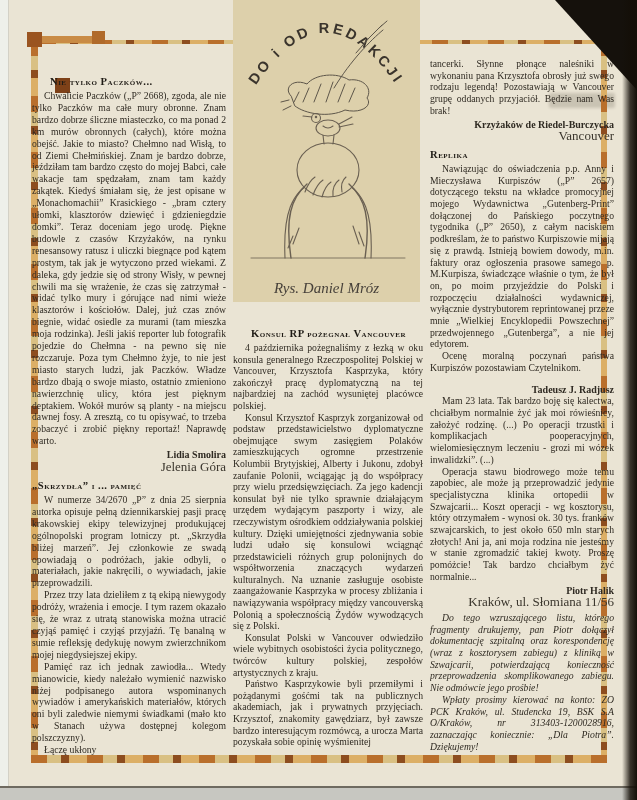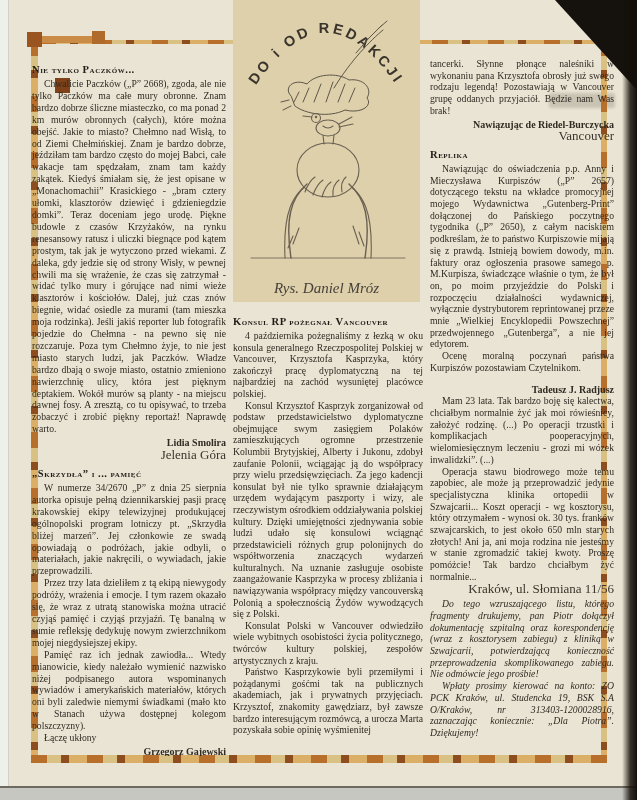--- a/index.html
+++ b/index.html
@@ -39,21 +39,21 @@
   .caption{position:absolute;left:0;top:280px;width:100%;text-align:center;
            font-style:italic;font-size:15px;color:#47413a;}
   
   .col{position:absolute;z-index:2;color:#2f2a22;font-size:9.7px;line-height:11.9px;
        overflow:hidden;}
   .col1{left:32px;top:60px;width:194px;height:696px;}
   .col2{left:233px;top:312px;width:190px;height:443px;line-height:11.6px;}
   .col3{left:430px;top:58px;width:184px;height:698px;line-height:11.7px;}
   h3{margin:7px 0 2px;font-size:10.6px;font-variant:small-caps;letter-spacing:.5px;
      color:#1f1b15;font-weight:bold;line-height:12px;}
-  h3.first{margin-top:4px;}
+  h3.first{margin-top:16px;padding-left:18px;}
   p{margin:0;text-indent:12px;text-align:justify;hyphens:auto;-webkit-hyphens:auto;}
   p.noind{text-indent:12px;text-align:left;}
   .sig{font-weight:bold;text-align:right;margin:2px 0 0;font-size:10px;}
   .loc{text-align:right;font-size:13px;color:#3a352c;margin:0 0 4px;}
   .note p{font-style:italic;}
   .note{margin-top:0;}
 </style>
 </head>
 <body>
 
@@ -125,28 +125,29 @@
   <div class="col col2">
     <h3 class="first">Konsul RP pożegnał Vancouver</h3>
     <p>4 października pożegnaliśmy z łezką w oku konsula generalnego Rzeczpospolitej Polskiej w Vancouver, Krzysztofa Kasprzyka, który zakończył pracę dyplomatyczną na tej najbardziej na zachód wysuniętej placówce polskiej.</p>
     <p>Konsul Krzysztof Kasprzyk zorganizował od podstaw przedstawicielstwo dyplomatyczne obejmujące swym zasięgiem Polaków zamieszkujących ogromne przestrzenie Kolumbii Brytyjskiej, Alberty i Jukonu, zdobył zaufanie Polonii, wciągając ją do współpracy przy wielu przedsięwzięciach. Za jego kadencji konsulat był nie tylko sprawnie działającym urzędem wydającym paszporty i wizy, ale rzeczywistym ośrodkiem oddziaływania polskiej kultury. Dzięki umiejętności zjednywania sobie ludzi udało się konsulowi wciągnąć przedstawicieli różnych grup polonijnych do współtworzenia znaczących wydarzeń kulturalnych. Na uznanie zasługuje osobiste zaangażowanie Kasprzyka w procesy zbliżania i nawiązywania współpracy między vancouverską Polonią a społecznością Żydów wywodzących się z Polski.</p>
     <p>Konsulat Polski w Vancouver odwiedziło wiele wybitnych osobistości życia politycznego, twórców kultury polskiej, zespołów artystycznych z kraju.</p>
     <p>Państwo Kasprzykowie byli przemiłymi i pożądanymi gośćmi tak na publicznych akademiach, jak i prywatnych przyjęciach. Krzysztof, znakomity gawędziarz, był zawsze bardzo interesującym rozmówcą, a urocza Marta pozyskała sobie opinię wyśmienitej</p>
   </div>
 
   <div class="col col3">
     <p style="text-indent:0">tancerki. Słynne płonące naleśniki w wykonaniu pana Krzysztofa obrosły już swego rodzaju legendą! Pozostawiają w Vancouver grupę oddanych przyjaciół. Będzie nam Was brak!</p>
-    <div class="sig">Nawiązując de Riedel-Burczycka</div>
+    <div class="sig">Krzyżaków de Riedel-Burczycka</div>
     <div class="loc">Vancouver</div>
     <h3>Replika</h3>
     <p>Nawiązując do oświadczenia p.p. Anny i Mieczysława Kurpiszów („P” 2657) dotyczącego tekstu na wkładce promocyjnej mojego Wydawnictwa „Gutenberg-Print” dołączonej do Pańskiego poczytnego tygodnika („P” 2650), z całym naciskiem podkreślam, że to państwo Kurpiszowie mijają się z prawdą. Istnieją bowiem dowody, m.in. faktury oraz ogłoszenia prasowe samego p. M.Kurpisza, świadczące właśnie o tym, że był on, po moim przyjeździe do Polski i rozpoczęciu działalności wydawniczej, wyłącznie dystrybutorem reprintowanej przeze mnie „Wielkiej Encyklopedii Powszechnej” przedwojennego „Gutenberga”, a nie jej edytorem.</p>
     <p>Ocenę moralną poczynań państwa Kurpiszów pozostawiam Czytelnikom.</p>
     <div class="sig" style="margin-top:10px">Tadeusz J. Radjusz</div>
     <p>Mam 23 lata. Tak bardzo boję się kalectwa, chciałbym normalnie żyć jak moi rówieśnicy, założyć rodzinę. (...) Po operacji trzustki i komplikacjach pooperacyjnych, wielomiesięcznym leczeniu - grozi mi wózek inwalidzki”. (...)</p>
     <p>Operacja stawu biodrowego może temu zapobiec, ale może ją przeprowadzić jedynie specjalistyczna klinika ortopedii w Szwajcarii... Koszt operacji - wg kosztorysu, który otrzymałem - wynosi ok. 30 tys. franków szwajcarskich, to jest około 650 mln starych złotych! Ani ja, ani moja rodzina nie jesteśmy w stanie zgromadzić takiej kwoty. Proszę pomóżcie! Tak bardzo chciałbym żyć normalnie...</p>
+    <div class="sig">Piotr Halik</div>
     <div class="loc">Kraków, ul. Słomiana 11/56</div>
     <div class="note">
       <p>Do tego wzruszającego listu, którego fragmenty drukujemy, pan Piotr dołączył dokumentację szpitalną oraz korespondencję (wraz z kosztorysem zabiegu) z kliniką w Szwajcarii, potwierdzającą konieczność przeprowadzenia skomplikowanego zabiegu. Nie odmówcie jego prośbie!</p>
       <p>Wpłaty prosimy kierować na konto: ZO PCK Kraków, ul. Studencka 19, BSK S.A O/Kraków, nr 313403-1200028916, zaznaczając koniecznie: „Dla Piotra”. Dziękujemy!</p>
     </div>
   </div>
 
   <div class="edge-left"></div>
   <div class="edge-bottom"></div>
   <div class="corner-dark"></div>

